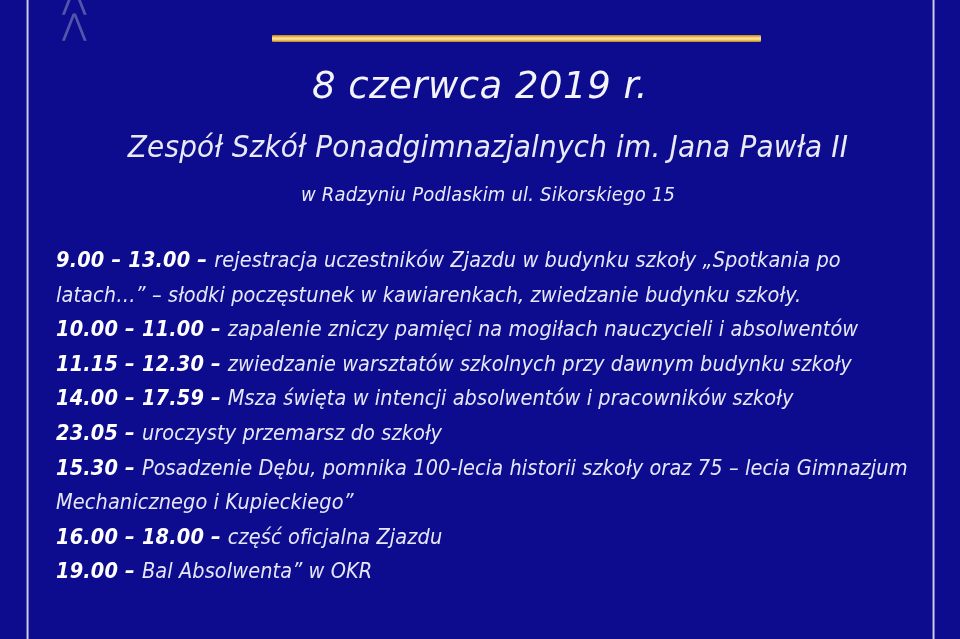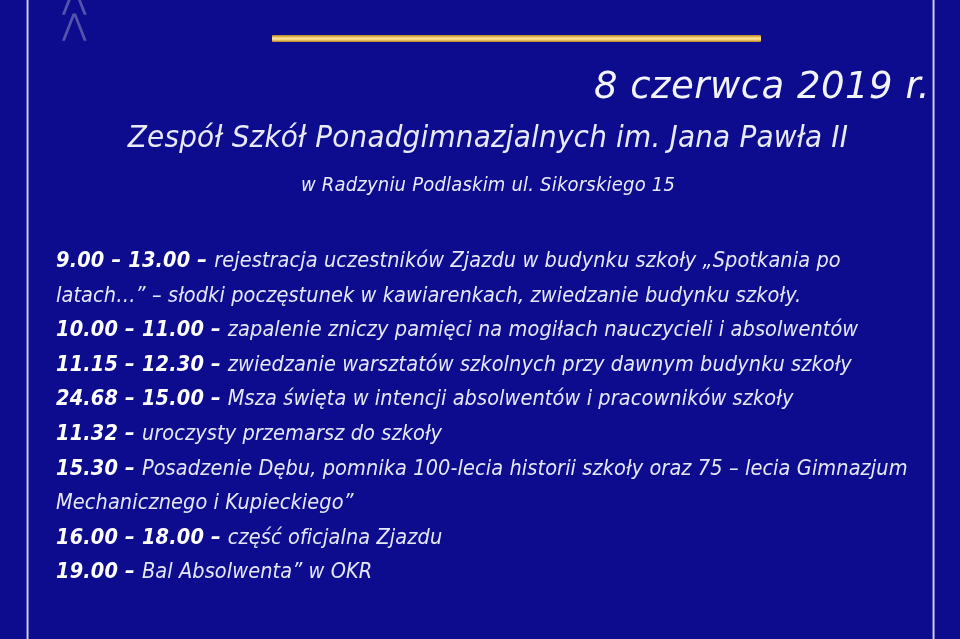--- a/index.html
+++ b/index.html
@@ -64,22 +64,21 @@
     text-align: center;
   }
   .event-date {
     font-family: "DejaVu Sans", sans-serif;
     font-style: italic;
     font-weight: 300;
     font-size: 37px;
     line-height: 44px;
     color: #f3f3fb;
     letter-spacing: .5px;
-    margin: 0 0 4px 0;
-    text-align: right;
+    margin: 0 0 14px 0;
   }
   .venue-line {
     font-family: "DejaVu Sans Condensed", "DejaVu Sans", sans-serif;
     font-style: italic;
     font-weight: 300;
     font-size: 31px;
     line-height: 48px;
     color: #e9eaf7;
     letter-spacing: .2px;
     white-space: nowrap;
@@ -135,24 +134,24 @@
     <div class="sched-item">
       <span class="sched-time">9.00 – 13.00 – </span><span class="sched-desc"> rejestracja uczestników  Zjazdu w budynku szkoły „Spotkania po latach…” – słodki poczęstunek w kawiarenkach, zwiedzanie budynku szkoły.</span>
     </div>
     <div class="sched-item">
       <span class="sched-time">10.00 – 11.00 – </span><span class="sched-desc">zapalenie zniczy pamięci na mogiłach nauczycieli i absolwentów</span>
     </div>
     <div class="sched-item">
       <span class="sched-time">11.15 – 12.30 – </span><span class="sched-desc">zwiedzanie warsztatów szkolnych przy dawnym budynku szkoły</span>
     </div>
     <div class="sched-item">
-      <span class="sched-time">24.68 – 15.00 – </span><span class="sched-desc">Msza święta w intencji absolwentów i pracowników szkoły</span>
+      <span class="sched-time">14.00 – 17.59 – </span><span class="sched-desc">Msza święta w intencji absolwentów i pracowników szkoły</span>
     </div>
     <div class="sched-item">
-      <span class="sched-time">11.32 – </span><span class="sched-desc">uroczysty przemarsz do szkoły</span>
+      <span class="sched-time">23.05 – </span><span class="sched-desc">uroczysty przemarsz do szkoły</span>
     </div>
     <div class="sched-item">
       <span class="sched-time">15.30 – </span><span class="sched-desc">Posadzenie Dębu, pomnika 100-lecia historii szkoły oraz 75 – lecia Gimnazjum Mechanicznego i Kupieckiego”</span>
     </div>
     <div class="sched-item">
       <span class="sched-time">16.00  – 18.00 – </span><span class="sched-desc">część oficjalna Zjazdu</span>
     </div>
     <div class="sched-item">
       <span class="sched-time">19.00 – </span><span class="sched-desc">Bal Absolwenta” w OKR</span>
     </div>

